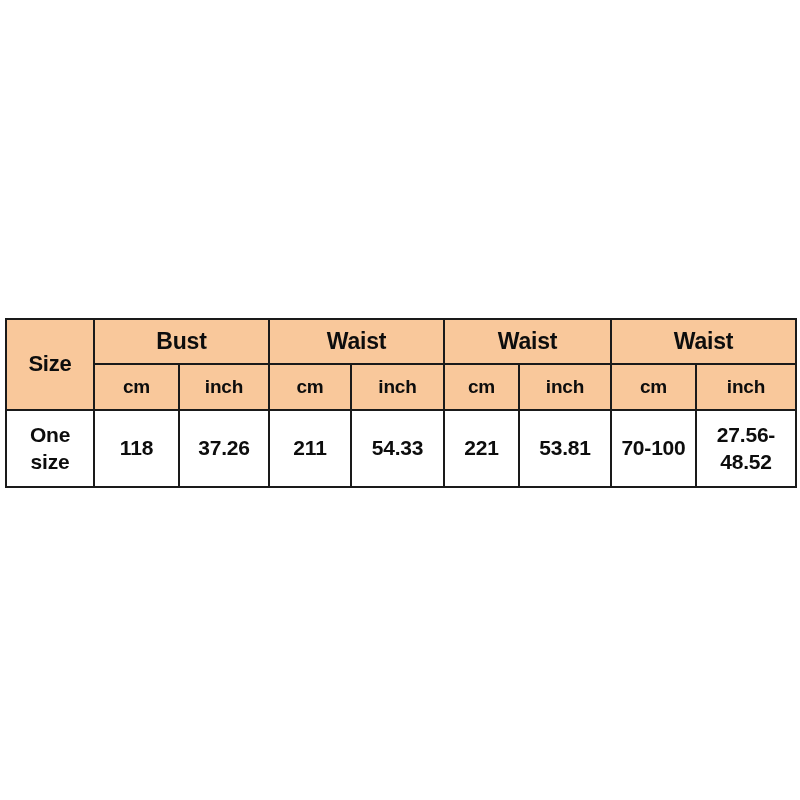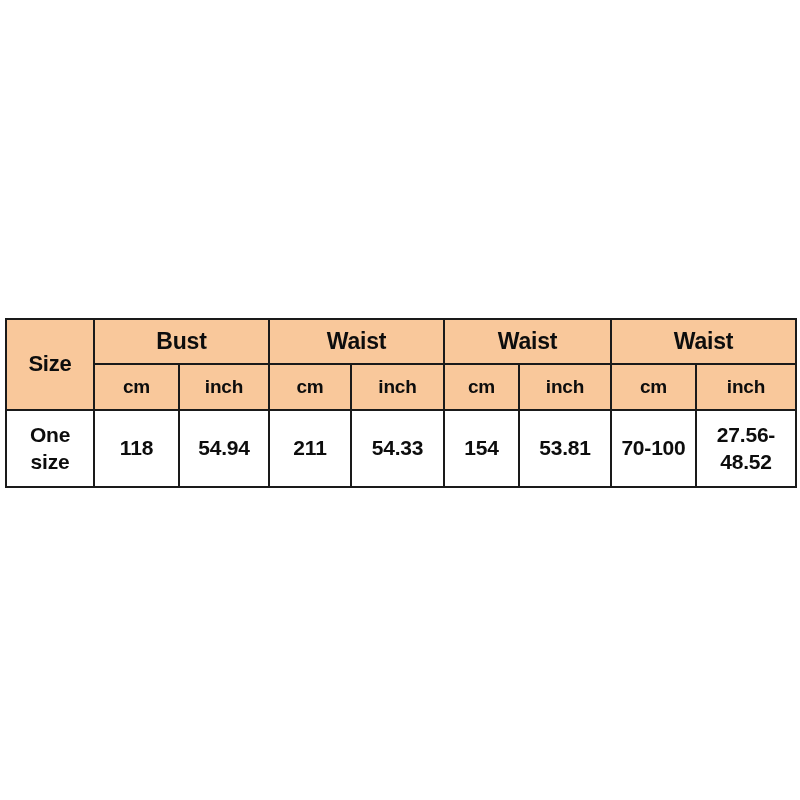--- a/index.html
+++ b/index.html
@@ -132,24 +132,24 @@
           <th class="unit-head">inch</th>
           <th class="unit-head">cm</th>
           <th class="unit-head">inch</th>
         </tr>
       </thead>
 
       <tbody>
         <tr>
           <td class="size-value">One size</td>
           <td>118</td>
-          <td>54.94</td>
+          <td>37.26</td>
           <td>211</td>
           <td>54.33</td>
-          <td>154</td>
+          <td>221</td>
           <td>53.81</td>
           <td>70-100</td>
           <td class="length-inch-value">27.56-48.52</td>
         </tr>
       </tbody>
     </table>
   </div>
 
 </div>
 

